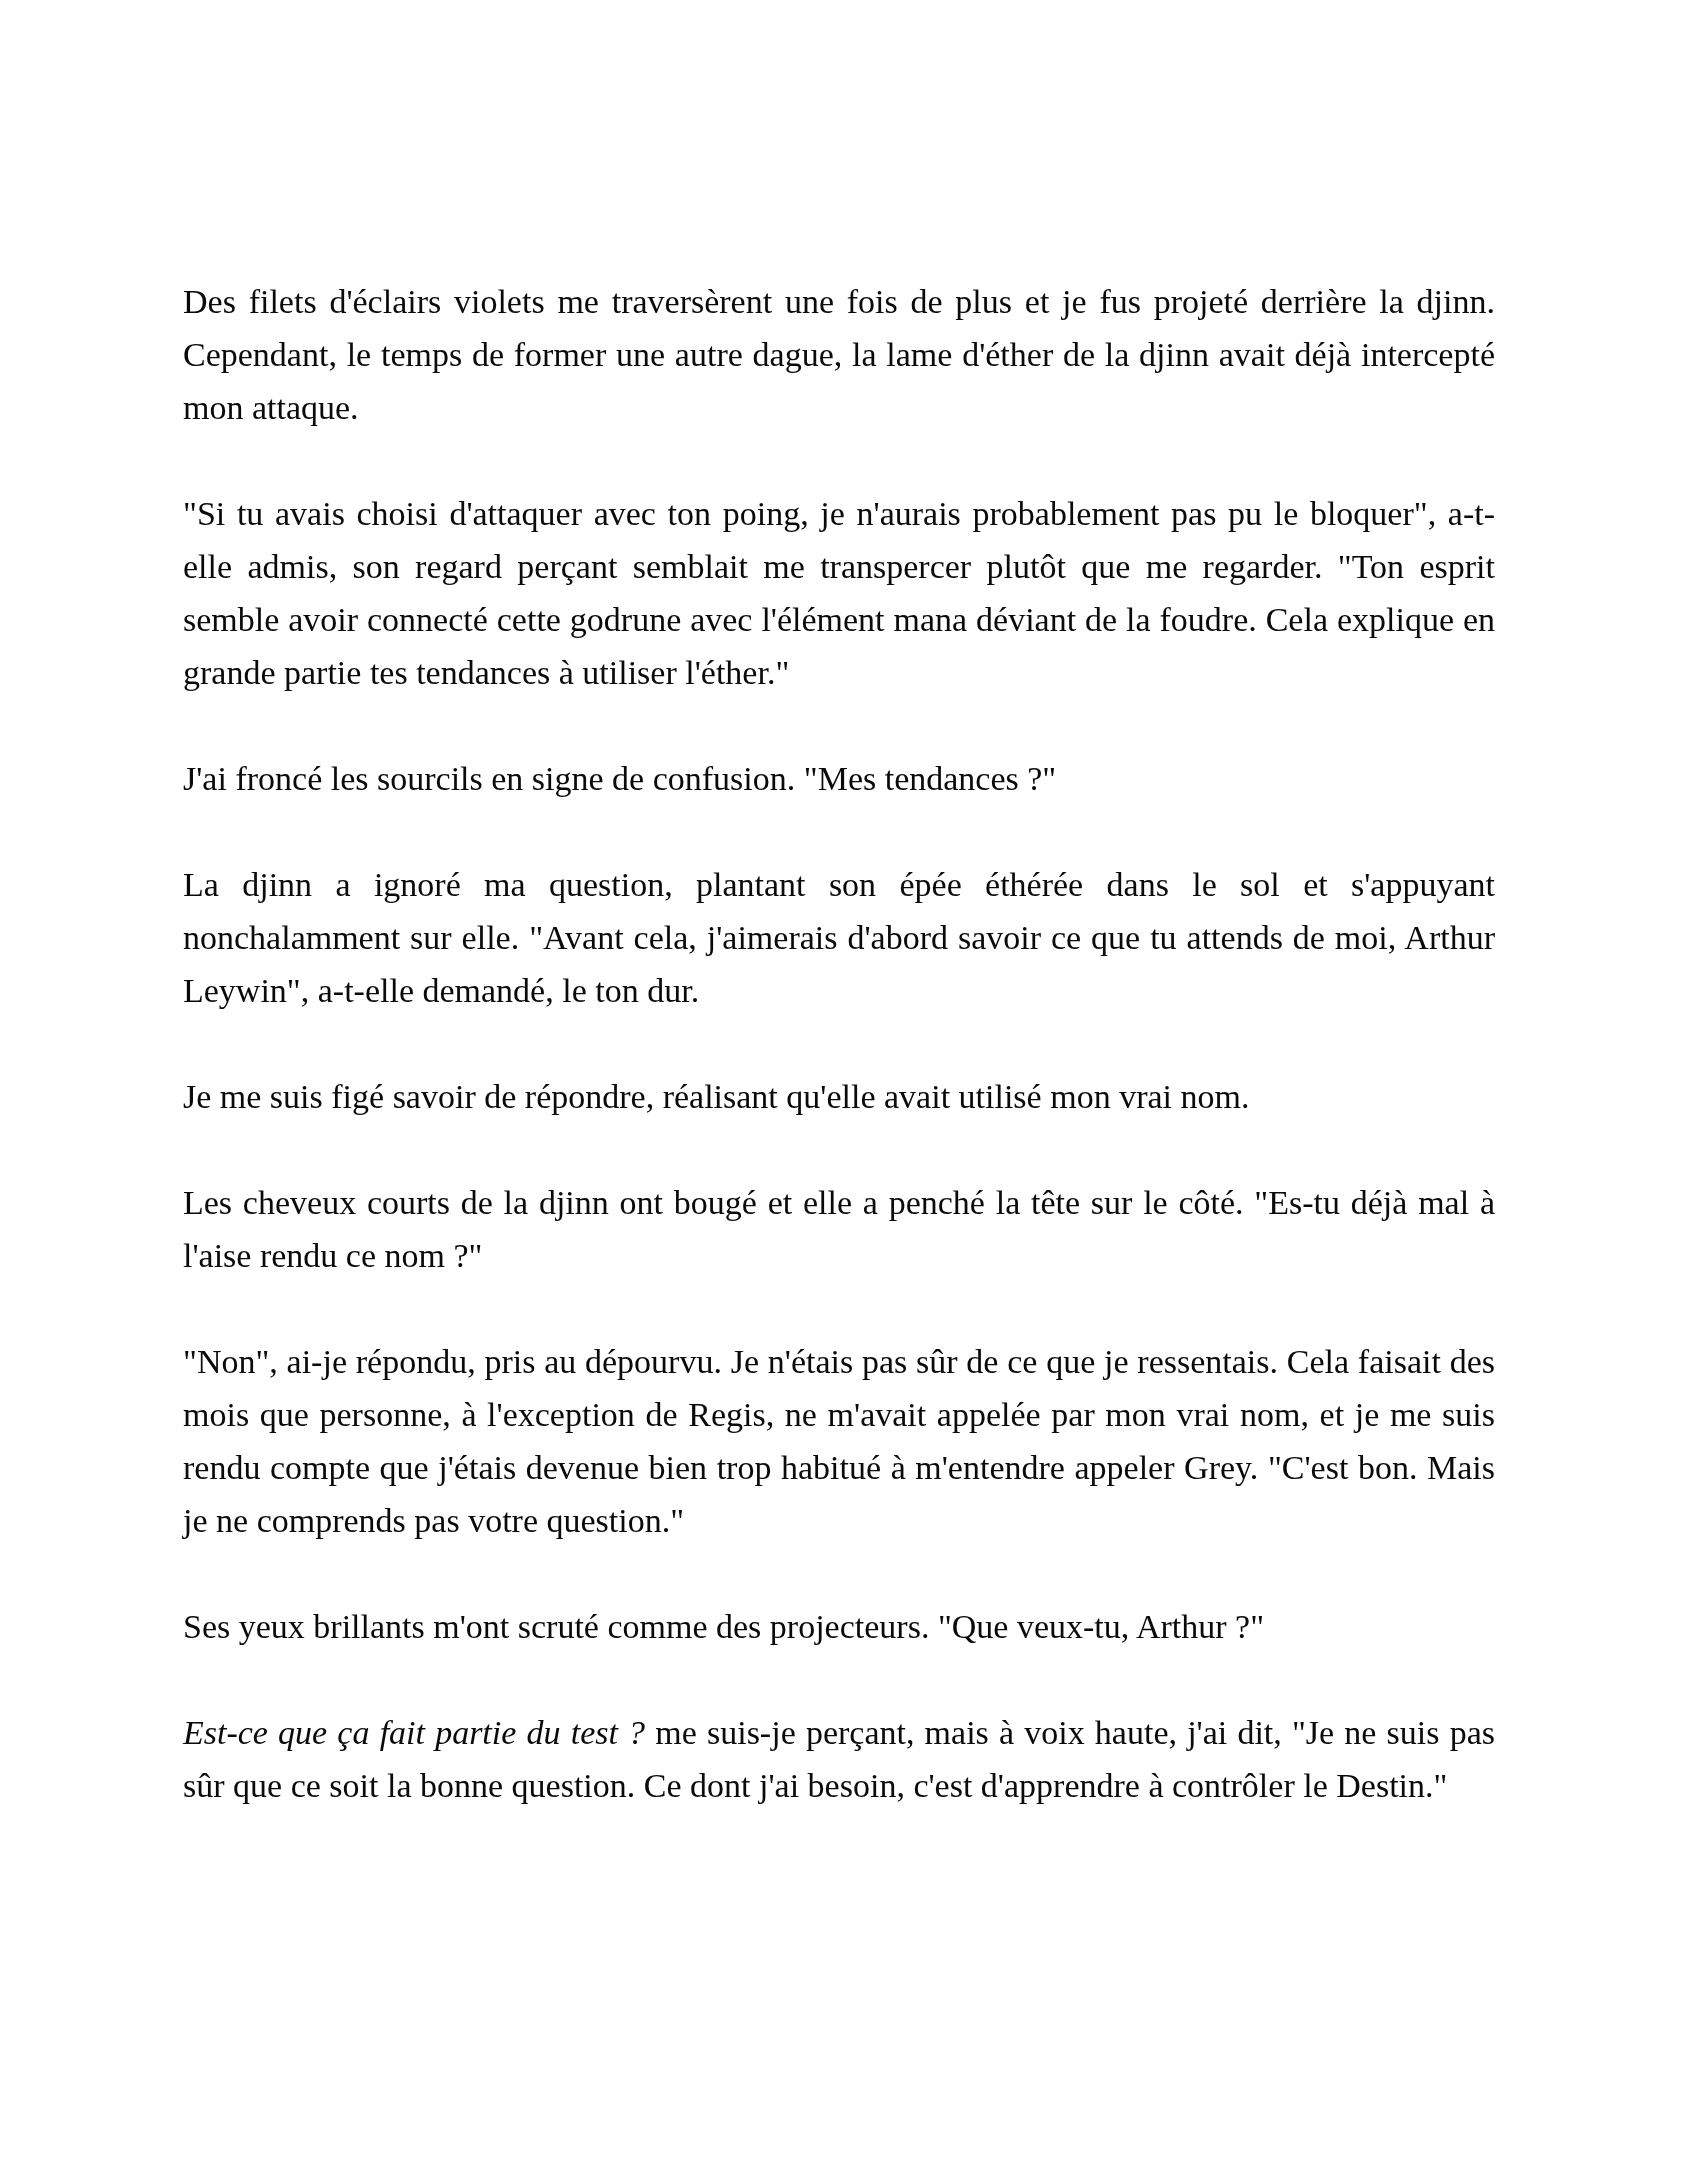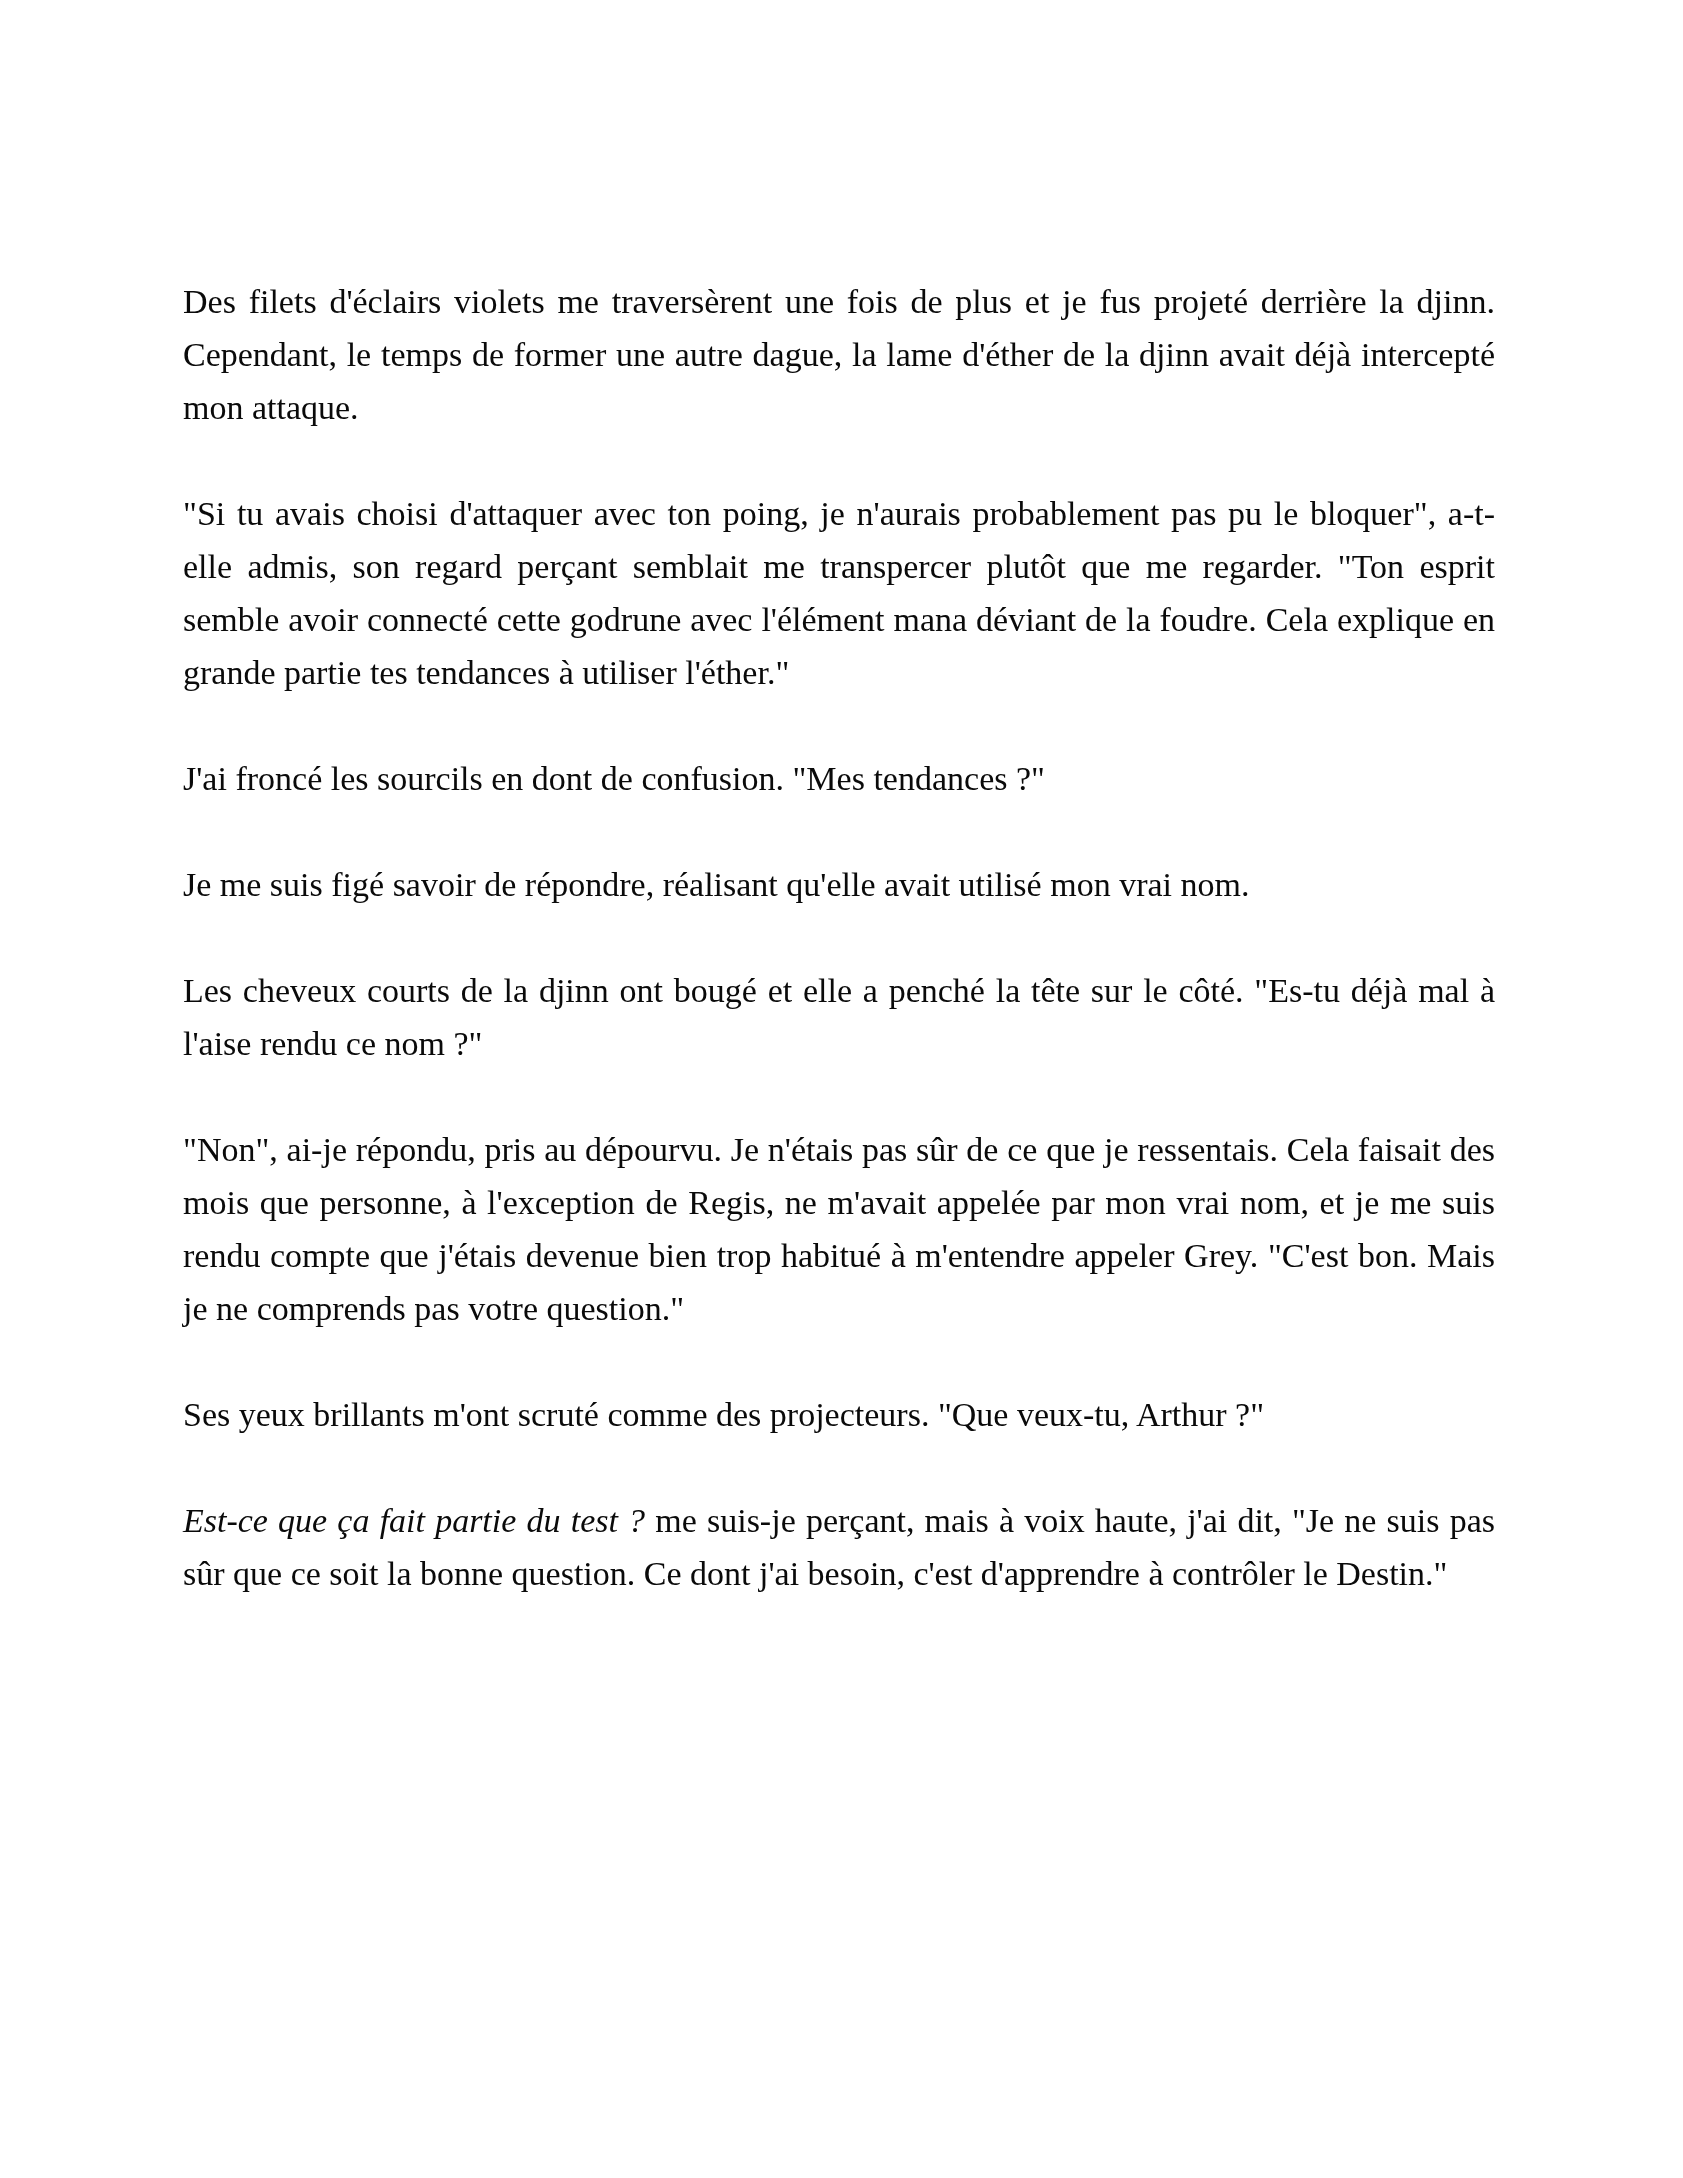--- a/index.html
+++ b/index.html
@@ -28,20 +28,21 @@
   .para em {
     font-style: italic;
   }
 </style>
 </head>
 <body>
 
 <div class="page">
   <p class="para">Des filets d'éclairs violets me traversèrent une fois de plus et je fus projeté derrière la djinn. Cependant, le temps de former une autre dague, la lame d'éther de la djinn avait déjà intercepté mon attaque.</p>
   <p class="para">"Si tu avais choisi d'attaquer avec ton poing, je n'aurais probablement pas pu le bloquer", a-t-elle admis, son regard perçant semblait me transpercer plutôt que me regarder. "Ton esprit semble avoir connecté cette godrune avec l'élément mana déviant de la foudre. Cela explique en grande partie tes tendances à utiliser l'éther."</p>
-  <p class="para">J'ai froncé les sourcils en dont de confusion. "Mes tendances ?"</p>
+  <p class="para">J'ai froncé les sourcils en signe de confusion. "Mes tendances ?"</p>
+  <p class="para">La djinn a ignoré ma question, plantant son épée éthérée dans le sol et s'appuyant nonchalamment sur elle. "Avant cela, j'aimerais d'abord savoir ce que tu attends de moi, Arthur Leywin", a-t-elle demandé, le ton dur.</p>
   <p class="para">Je me suis figé savoir de répondre, réalisant qu'elle avait utilisé mon vrai nom.</p>
   <p class="para">Les cheveux courts de la djinn ont bougé et elle a penché la tête sur le côté. "Es-tu déjà mal à l'aise rendu ce nom ?"</p>
   <p class="para">"Non", ai-je répondu, pris au dépourvu. Je n'étais pas sûr de ce que je ressentais. Cela faisait des mois que personne, à l'exception de Regis, ne m'avait appelée par mon vrai nom, et je me suis rendu compte que j'étais devenue bien trop habitué à m'entendre appeler Grey. "C'est bon. Mais je ne comprends pas votre question."</p>
   <p class="para">Ses yeux brillants m'ont scruté comme des projecteurs. "Que veux-tu, Arthur ?"</p>
   <p class="para"><em>Est-ce que ça fait partie du test ?</em><span> me suis-je perçant, mais à voix haute, j'ai dit, "Je ne suis pas sûr que ce soit la bonne question. Ce dont j'ai besoin, c'est d'apprendre à contrôler le Destin."</span></p>
 </div>
 
 
 </body></html>

